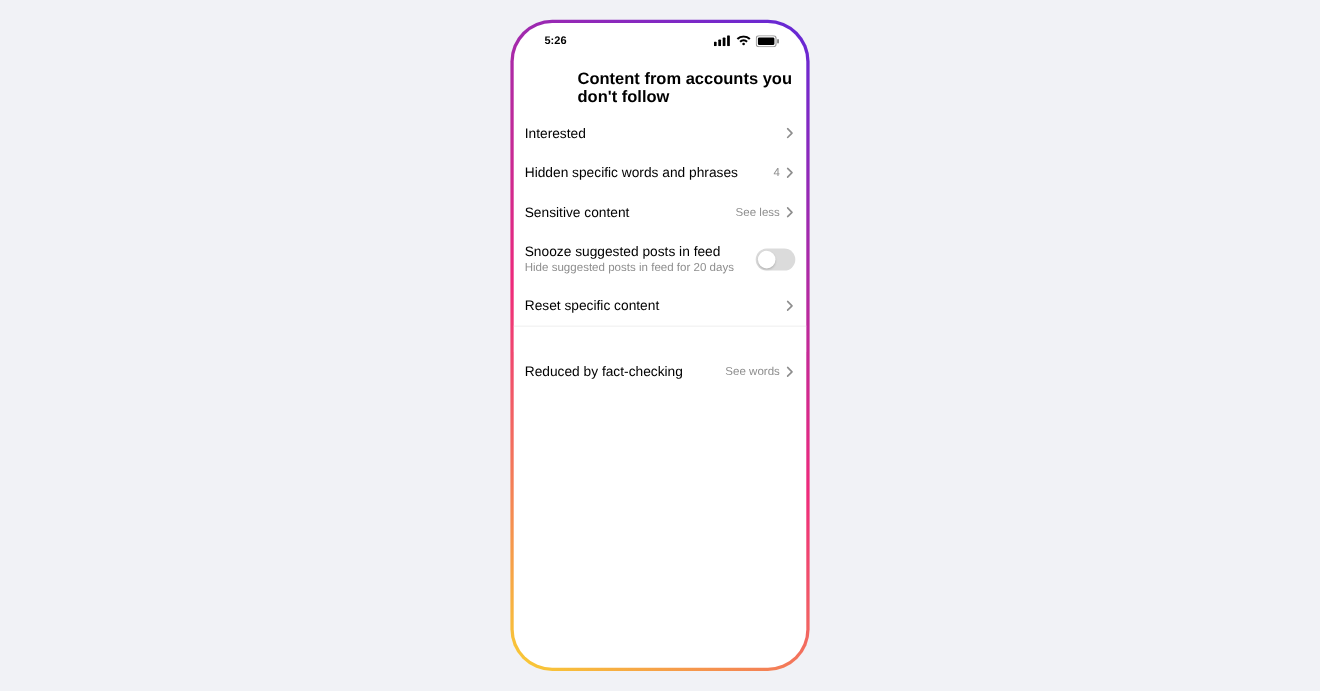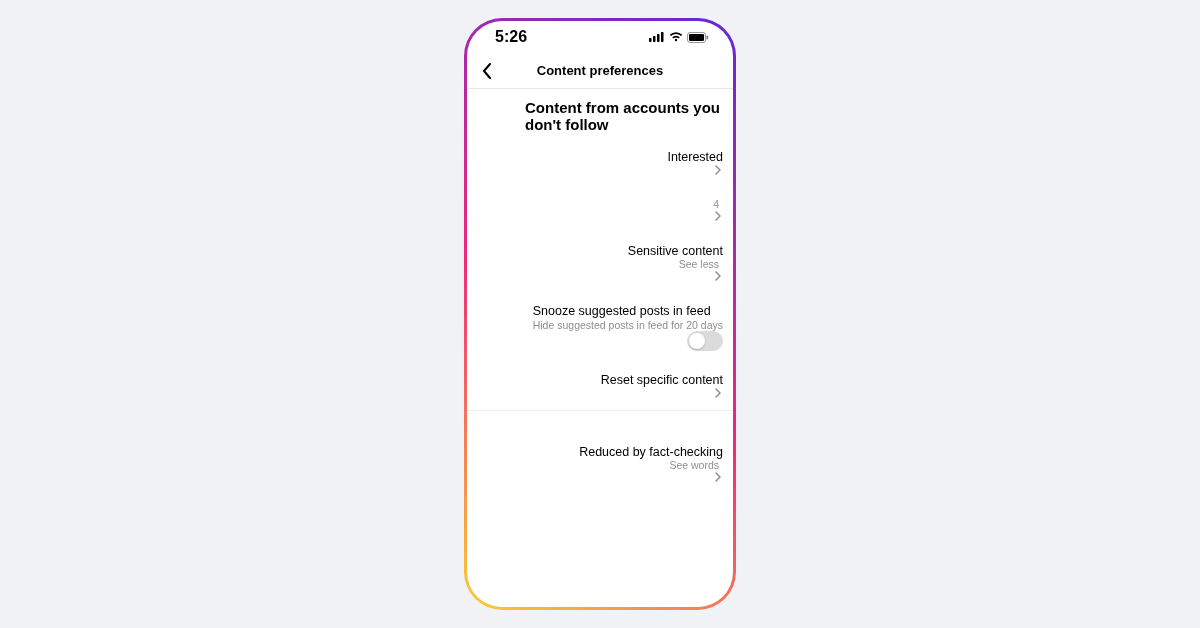--- a/index.html
+++ b/index.html
@@ -28,21 +28,21 @@
     overflow: hidden;
     display: flex;
     flex-direction: column;
   }
   .status-bar {
     height: 32px;
     display: flex;
     align-items: center;
     justify-content: space-between;
     padding: 0 24px 0 28px;
-    font-size: 16px;
+    font-size: 10px;
     font-weight: 600;
     color: #000;
   }
   .status-icons {
     display: flex;
     align-items: center;
     gap: 4px;
   }
   .status-icons svg { display:block; }
   .nav-bar {
@@ -72,24 +72,23 @@
   }
   .section-header {
     padding: 10px 10px 6px 10px;
     font-size: 15px;
     font-weight: 700;
     color: #000;
     margin-left: 48px;
   }
   .row {
     display: flex;
-    align-items: flex-end;
+    align-items: center;
     padding: 11px 10px;
     cursor: pointer;
-    flex-direction: column;
   }
   .row-text {
     flex: 1;
   }
   .row-label {
     font-size: 12.5px;
     color: #000;
   }
   .row-sub {
     font-size: 10.5px;
@@ -158,65 +157,60 @@
         <span>
           <svg width="22" height="11" viewBox="0 0 22 11">
               <rect x="0.5" y="0.5" width="18" height="10" rx="2.5" fill="none" stroke="#000" stroke-opacity="0.4"></rect>
               <rect x="2" y="2" width="15" height="7" rx="1.3" fill="#000"></rect>
               <rect x="19.5" y="3.5" width="1.6" height="4" rx="0.8" fill="#000" fill-opacity="0.5"></rect>
             </svg>
         </span>
       </div>
     </div>
 
-    <div class="nav-bar">
-      <div class="back-btn">
-        <svg width="10" height="16" viewBox="0 0 10 16">
-            <path d="M8 1L2 8l6 7" stroke="#000" stroke-width="2" fill="none" stroke-linecap="round" stroke-linejoin="round"></path>
-          </svg>
-      </div>
-      <div class="nav-title">Content preferences</div>
-    </div>
 
     <div class="section-header">Content from accounts you don't follow</div>
 
     <div class="row">
       <div class="row-text">
           <div class="row-label">Interested</div>
         </div>
       <div class="chevron">
           <svg width="6" height="10" viewBox="0 0 6 10">
             <path d="M1 1l4 4-4 4" stroke="#8e8e8e" stroke-width="1.5" fill="none" stroke-linecap="round" stroke-linejoin="round"></path>
           </svg>
         </div>
     </div>
 
 
     <div class="row">
+      <div class="row-text">
+          <div class="row-label">Hidden specific words and phrases</div>
+        </div>
       <span class="row-value">4</span>
       <div class="chevron">
           <svg width="6" height="10" viewBox="0 0 6 10">
             <path d="M1 1l4 4-4 4" stroke="#8e8e8e" stroke-width="1.5" fill="none" stroke-linecap="round" stroke-linejoin="round"></path>
           </svg>
         </div>
     </div>
 
     <div class="row">
       <div class="row-text">
           <div class="row-label">Sensitive content</div>
         </div>
       <span class="row-value">See less</span>
       <div class="chevron">
           <svg width="6" height="10" viewBox="0 0 6 10">
             <path d="M1 1l4 4-4 4" stroke="#8e8e8e" stroke-width="1.5" fill="none" stroke-linecap="round" stroke-linejoin="round"></path>
           </svg>
         </div>
     </div>
 
-    <div class="row" style="cursor:default;margin-left:13px;">
+    <div class="row" style="cursor:default;">
       <div class="row-text">
         <div class="row-label">Snooze suggested posts in feed</div>
         <div class="row-sub">Hide suggested posts in feed for 20 days</div>
       </div>
       <div class="toggle">
         <div class="toggle-knob"></div>
       </div>
     </div>
 
     <div class="row">

